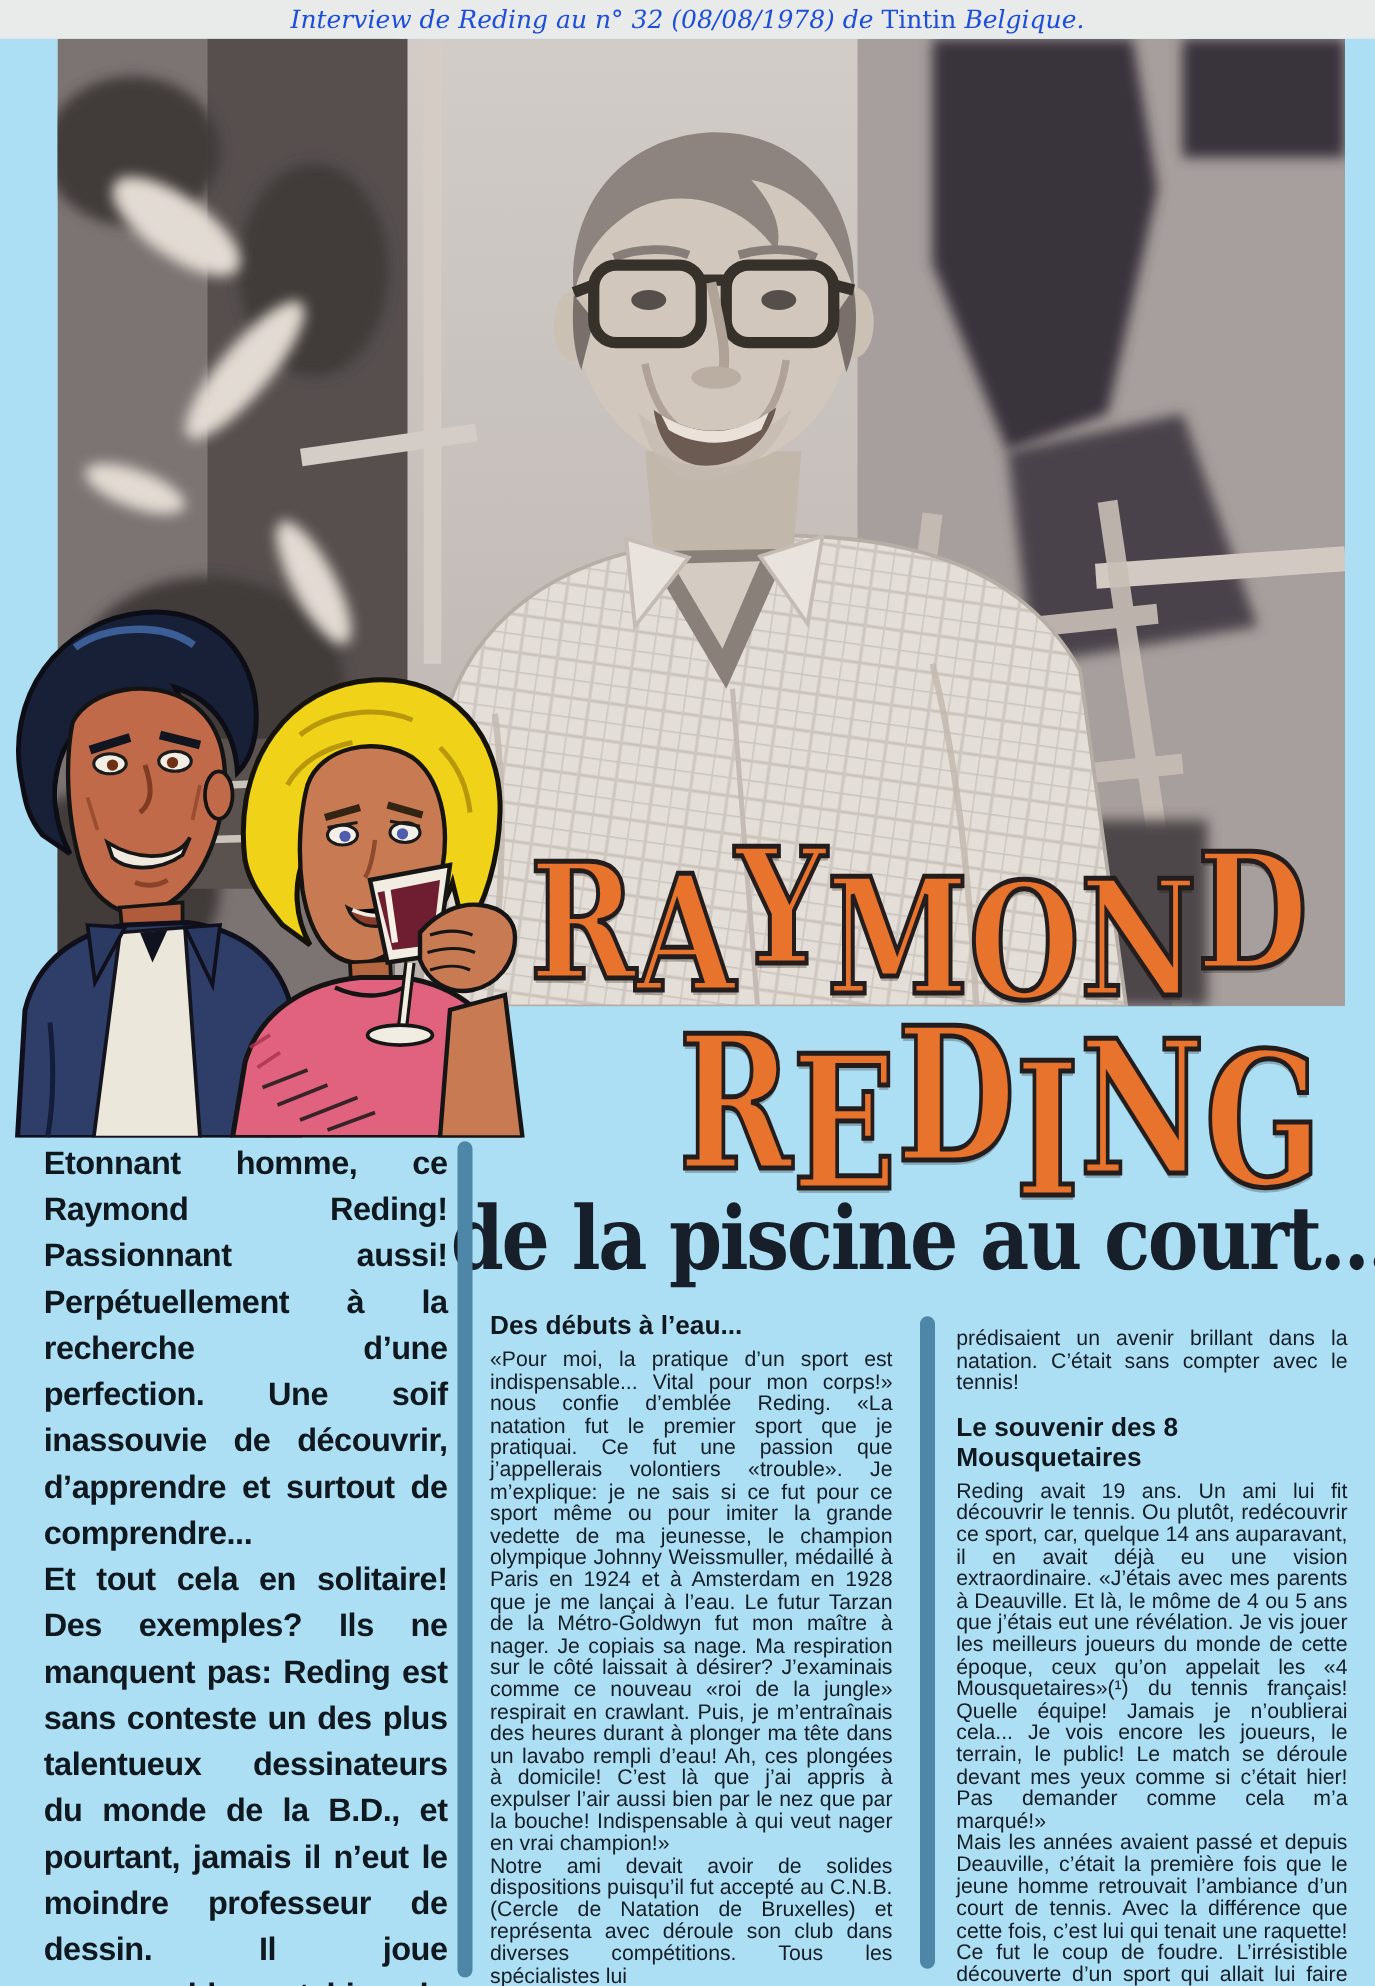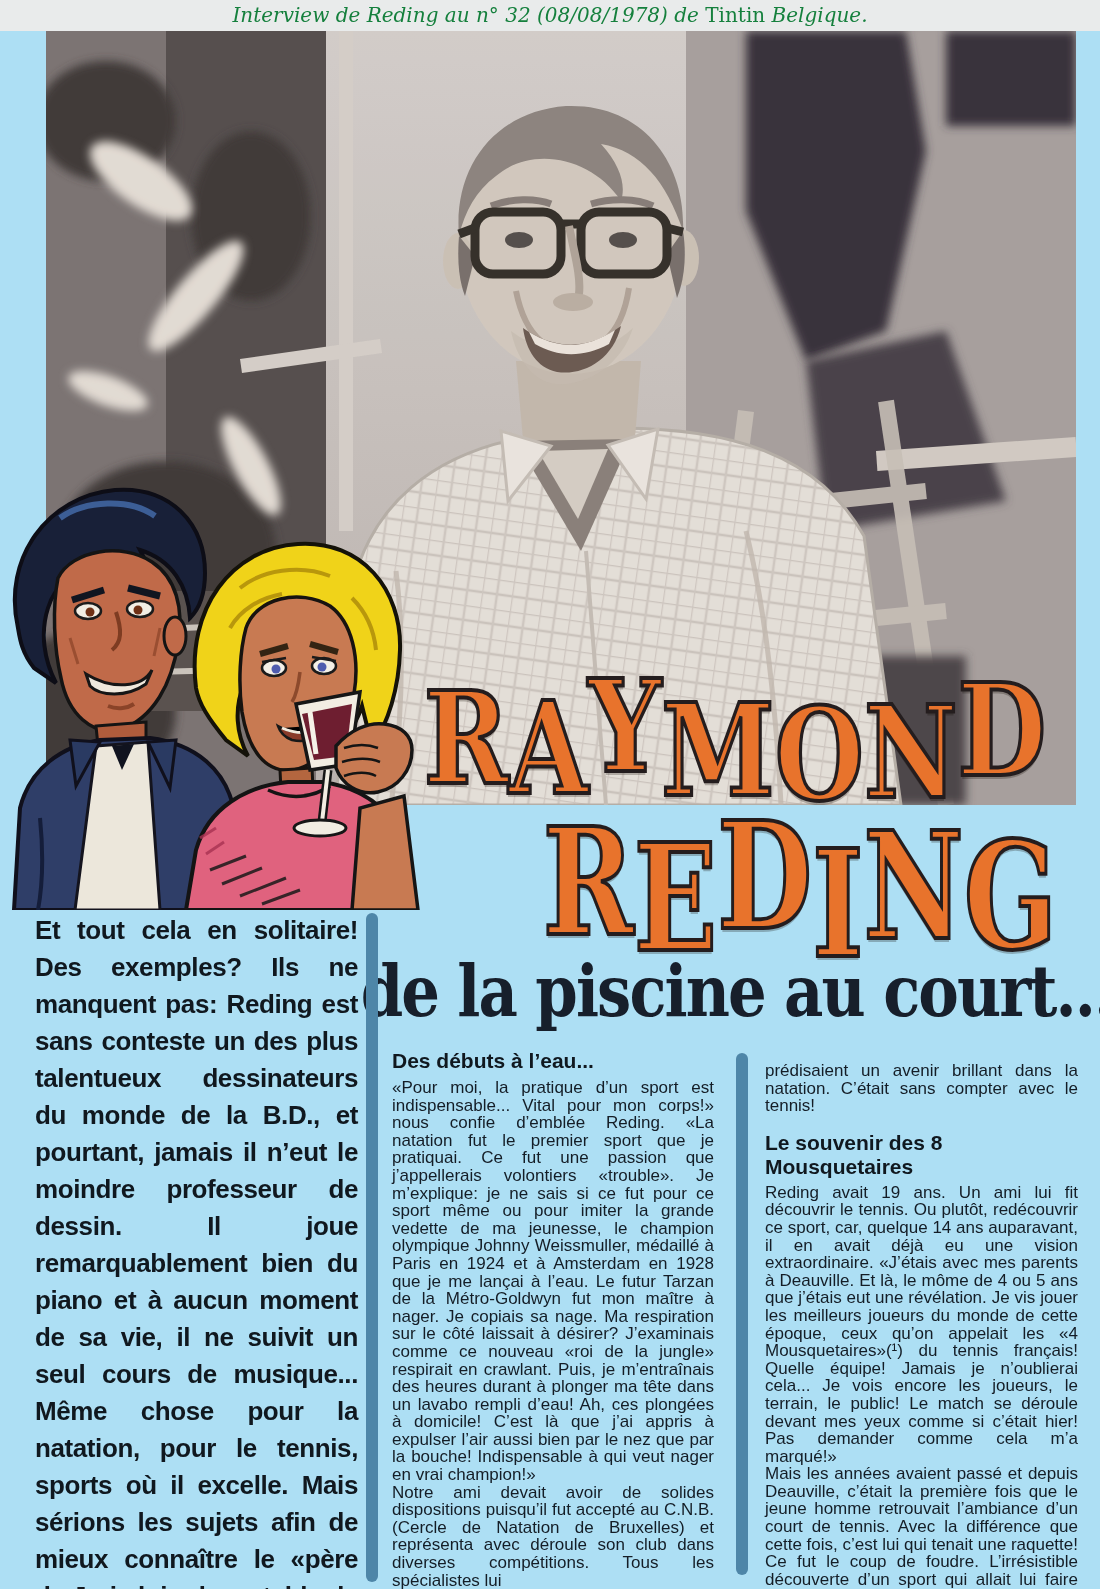--- a/index.html
+++ b/index.html
@@ -1,20 +1,20 @@
 <!DOCTYPE html>
 <html><head>
 <meta charset="utf-8">
 <style>
   html,body{margin:0;padding:0;background:#888;}
   .page{position:relative;width:1100px;height:1589px;margin:0 auto;overflow:hidden;
         background:#addff4;font-family:"Liberation Sans",sans-serif;}
   
   .caption-strip{position:absolute;left:0;top:0;width:1100px;height:31px;background:#e9ebeb;
-      text-align:center;line-height:31px;font-family:"DejaVu Serif",serif;font-size:20px;color:#15803d;}
+      text-align:center;line-height:31px;font-family:"DejaVu Serif",serif;font-size:20px;color:#1d4ed8;}
   .cap-it{font-style:italic;}
   .cap-ro{font-style:normal;}
   
   .photo{position:absolute;left:46px;top:31px;width:1030px;height:774px;}
   .photo svg{display:block;width:100%;height:100%;}
   .comic{position:absolute;left:0;top:478px;width:430px;height:432px;}
   .comic svg{display:block;width:100%;height:100%;}
   
   .title-line{position:absolute;white-space:nowrap;line-height:1;
       font-family:"DejaVu Serif",serif;font-weight:bold;color:#e8732c;
@@ -217,20 +217,21 @@
         <path d="M344 270 C356 266 368 266 378 270 M342 284 C356 280 370 280 380 284 M344 298 C356 294 368 294 376 298" stroke="#151515" stroke-width="2.5" fill="none"></path>
       </g>
     </svg>
   </div>
 
   <div class="title-line line1"><span class="tl" style="transform: translateY(0px);">R</span><span class="tl" style="transform: translateY(10px);">A</span><span class="tl" style="transform: translateY(-12px);">Y</span><span class="tl" style="transform: translateY(12px);">M</span><span class="tl" style="transform: translateY(16px);">O</span><span class="tl" style="transform: translateY(14px);">N</span><span class="tl" style="transform: translateY(-8px);">D</span></div>
   <div class="title-line line2"><span class="tl" style="transform: translateY(0px);">R</span><span class="tl" style="transform: translateY(16px);">E</span><span class="tl" style="transform: translateY(-6px);">D</span><span class="tl" style="transform: translateY(22px);">I</span><span class="tl" style="transform: translateY(4px);">N</span><span class="tl" style="transform: translateY(14px);">G</span></div>
   <div class="subtitle">de la piscine au court...</div>
 
   <div class="intro-col">
+      <p class="para">Etonnant homme, ce Raymond Reding! Passionnant aussi! Perpétuellement à la recherche d’une perfection. Une soif inassouvie de découvrir, d’apprendre et surtout de comprendre...</p>
       <p class="para">Et tout cela en solitaire! Des exemples? Ils ne manquent pas: Reding est sans conteste un des plus talentueux dessinateurs du monde de la B.D., et pourtant, jamais il n’eut le moindre professeur de dessin. Il joue remarquablement bien du piano et à aucun moment de sa vie, il ne suivit un seul cours de musique... Même chose pour la natation, pour le tennis, sports où il excelle. Mais sérions les sujets afin de mieux connaître le «père de Jari» loin de sa table de dessin.</p>
     </div>
 
   <div class="divider d1"></div>
   <div class="divider d2"></div>
 
   <div class="col middle">
     <h3>Des débuts à l’eau...</h3>
     <div>
         <p class="para">«Pour moi, la pratique d’un sport est indispensable... Vital pour mon corps!» nous confie d’emblée Reding. «La natation fut le premier sport que je pratiquai. Ce fut une passion que j’appellerais volontiers «trouble». Je m’explique: je ne sais si ce fut pour ce sport même ou pour imiter la grande vedette de ma jeunesse, le champion olympique Johnny Weissmuller, médaillé à Paris en 1924 et à Amsterdam en 1928 que je me lançai à l’eau. Le futur Tarzan de la Métro-Goldwyn fut mon maître à nager. Je copiais sa nage. Ma respiration sur le côté laissait à désirer? J’examinais comme ce nouveau «roi de la jungle» respirait en crawlant. Puis, je m’entraînais des heures durant à plonger ma tête dans un lavabo rempli d’eau! Ah, ces plongées à domicile! C’est là que j’ai appris à expulser l’air aussi bien par le nez que par la bouche! Indispensable à qui veut nager en vrai champion!»</p>

